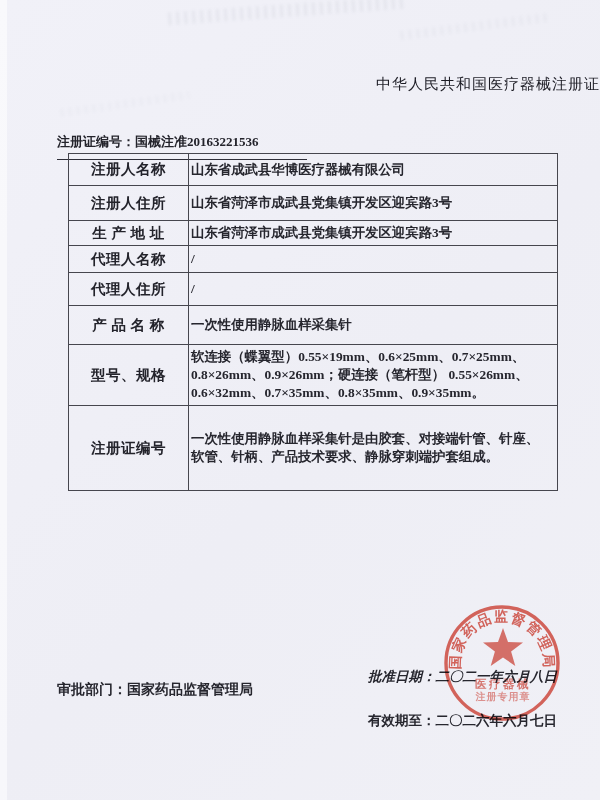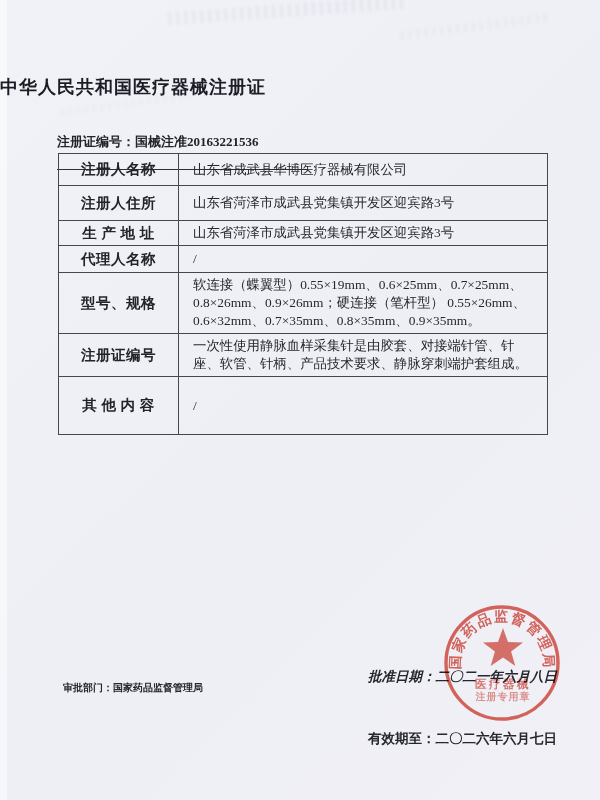--- a/index.html
+++ b/index.html
@@ -21,75 +21,75 @@
   .smudge{
     position:absolute;opacity:.55;filter:blur(1.6px);
     background:repeating-linear-gradient(90deg,rgba(125,128,145,.18) 0 3px,rgba(125,128,145,0) 3px 8px);
   }
   .smudge.s1{left:168px;top:4px;width:240px;height:13px;transform:rotate(-4deg);}
   .smudge.s2{left:400px;top:22px;width:150px;height:9px;transform:rotate(-7deg);opacity:.35;}
   .smudge.s3{left:60px;top:100px;width:130px;height:8px;transform:rotate(-8deg);opacity:.25;}
 
   .doc-title{
     position:absolute;left:0;top:75px;width:600px;
-    text-align:left;font-size:18px;font-weight:700;
+    text-align:right;font-size:15px;font-weight:400;
     letter-spacing:1px;color:#1c1c24;
   }
   .cert-line{
     position:absolute;left:57px;top:133px;
     font-size:13px;font-weight:600;color:#23232b;
   }
   .cert-line .u{
     display:inline-block;border-bottom:1.5px solid #2e2e38;
-    padding-right:48px;padding-bottom:18px;
+    padding-right:48px;padding-bottom:8px;
   }
 
   table.cert-table{
-    position:absolute;left:58px;top:153px;width:490px;
+    position:absolute;left:68px;top:153px;width:490px;
     border-collapse:collapse;table-layout:fixed;
     background:transparent;
     border-radius:28px;
   }
   .cert-table td{
     border:1.6px solid #46464e;
     vertical-align:middle;
     color:#26262e;
   }
   .cert-table td.lbl{
     width:117px;text-align:center;
     font-size:14.5px;font-weight:700;letter-spacing:.5px;
     color:#23232b;
   }
   .cert-table td.val{
-    padding:3px 8px 3px 14px;
-    font-size:13.4px;line-height:18px;
+    padding:3px 8px 3px 2px;
+    font-size:13.4px;line-height:18px;font-weight:bold;
   }
   .cert-table tr:nth-child(1){height:32px}
   .cert-table tr:nth-child(2){height:35px}
   .cert-table tr:nth-child(3){height:16px}
   .cert-table tr:nth-child(4){height:27px}
   .cert-table tr:nth-child(5){height:33px}
   .cert-table tr:nth-child(6){height:39px}
   .cert-table tr:nth-child(7){height:58px}
   .cert-table tr:nth-child(8){height:85px}
   .cert-table tr:nth-child(9){height:48px}
   .cert-table tr:nth-child(10){height:37px}
   .cert-table tr:nth-child(11){height:32px}
   .cert-table tr:nth-child(12){height:56px}
 
   .footer-left{
-    position:absolute;left:63px;top:681px;
-    font-size:10px;font-weight:600;color:#26262e;text-align:center;
+    position:absolute;left:57px;top:681px;
+    font-size:14px;font-weight:600;color:#26262e;text-align:center;
   }
   .footer-date1{
     position:absolute;left:368px;top:668px;
     font-size:13.5px;font-weight:600;color:#26262e;white-space:nowrap;font-style:italic;
   }
   .footer-date2{
-    position:absolute;left:368px;top:730px;
+    position:absolute;left:368px;top:712px;
     font-size:13.5px;font-weight:600;color:#26262e;white-space:nowrap;
   }
 
   .seal{
     position:absolute;left:428px;top:586px;width:150px;height:150px;
     mix-blend-mode:multiply;opacity:.85;
   }
   .seal text{font-family:"Liberation Serif","DejaVu Serif",serif;font-weight:700;}
 </style>
 </head>
@@ -121,30 +121,34 @@
       </tr>
       <tr>
         <td class="lbl">生 产 地 址</td>
         <td class="val">山东省菏泽市成武县党集镇开发区迎宾路3号</td>
       </tr>
       <tr>
         <td class="lbl">代理人名称</td>
         <td class="val">/</td>
       </tr>
       <tr>
+        <td class="lbl">代理人住所</td>
+        <td class="val">/</td>
+      </tr>
+      <tr>
+        <td class="lbl">产 品 名 称</td>
+        <td class="val">一次性使用静脉血样采集针</td>
+      </tr>
+      <tr>
         <td class="lbl">型号、规格</td>
         <td class="val">软连接（蝶翼型）0.55×19mm、0.6×25mm、0.7×25mm、0.8×26mm、0.9×26mm；硬连接（笔杆型） 0.55×26mm、0.6×32mm、0.7×35mm、0.8×35mm、0.9×35mm。</td>
       </tr>
       <tr>
         <td class="lbl">注册证编号</td>
         <td class="val">一次性使用静脉血样采集针是由胶套、对接端针管、针座、软管、针柄、产品技术要求、静脉穿刺端护套组成。</td>
-      </tr>
-      <tr>
-        <td class="lbl">其 他 内 容</td>
-        <td class="val">/</td>
       </tr>
     </tbody>
   </table>
 
   <div class="footer-left">
     <span>审批部门：</span><span>国家药品监督管理局</span>
   </div>
   <div class="footer-date1">
     <span>批准日期：</span><span>二〇二一年六月八日</span>
   </div>

